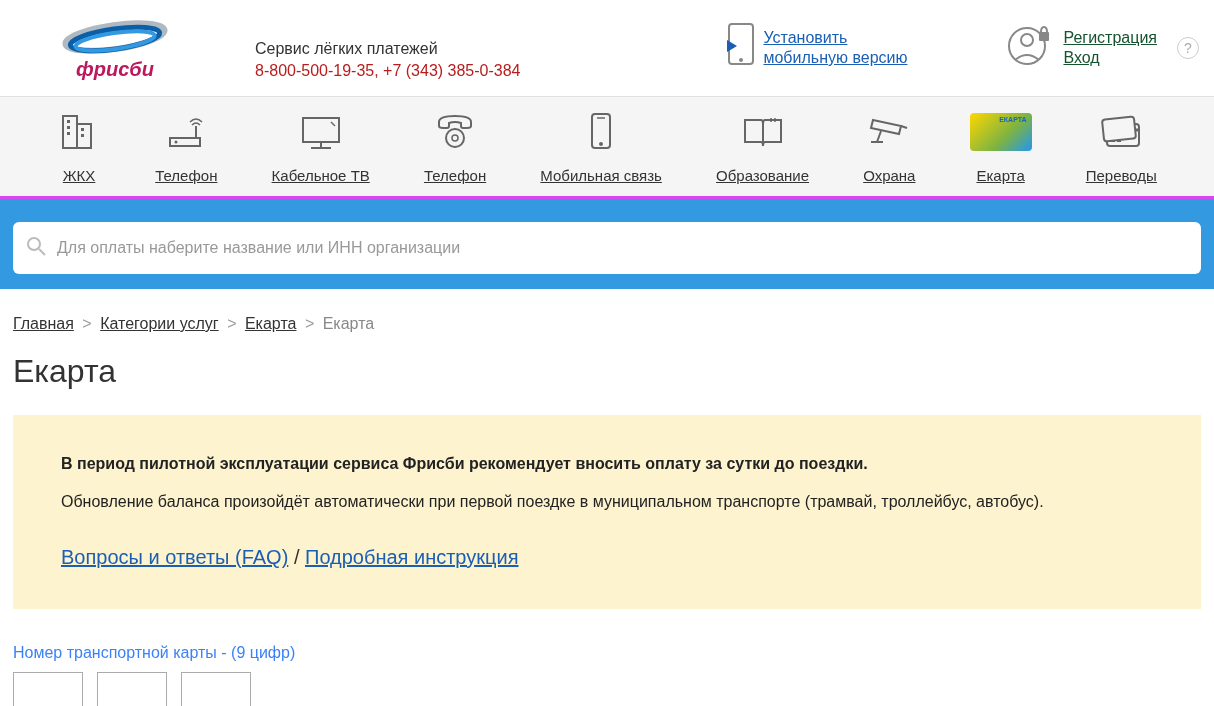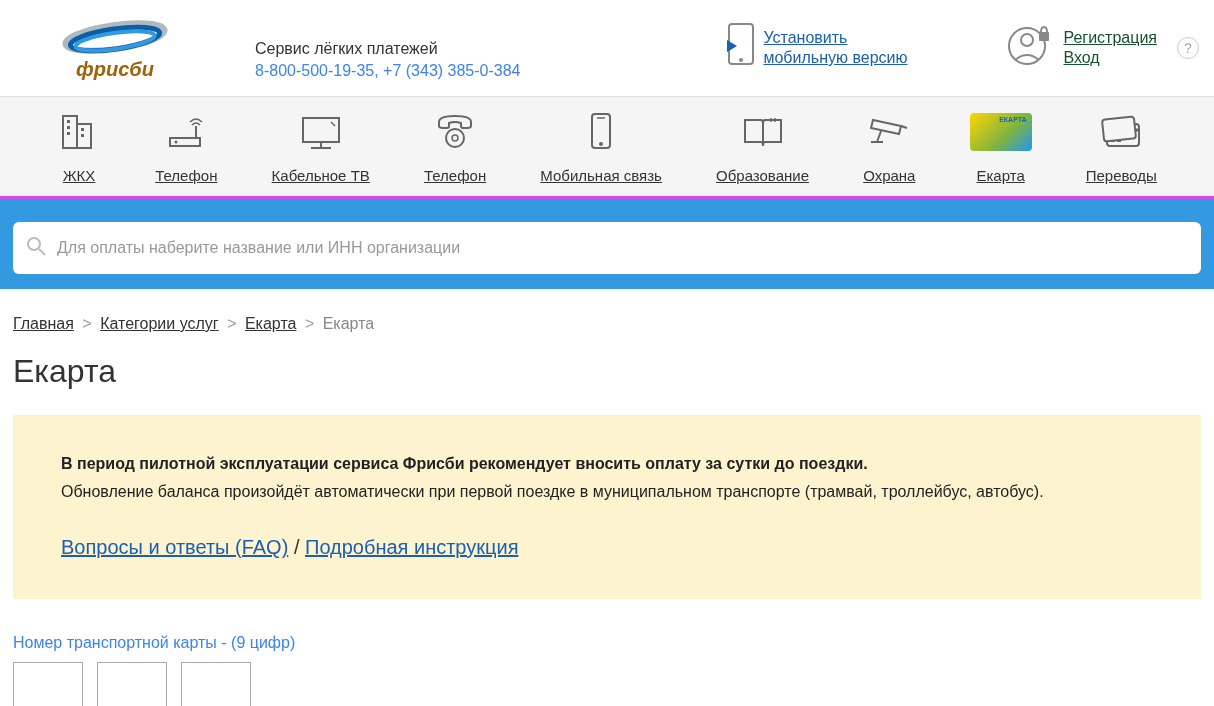--- a/index.html
+++ b/index.html
@@ -28,39 +28,39 @@
       display: flex;
       flex-direction: column;
       align-items: center;
     }
     .logo-swoosh {
       width: 110px;
       height: 45px;
       position: relative;
     }
     .logo-text {
-      color: #a16207;
+      color: #be185d;
       font-weight: bold;
       font-size: 20px;
       font-style: italic;
       margin-top: -2px;
     }
     .header-info {
       display: flex;
       flex-direction: column;
       gap: 4px;
       flex: 0 0 auto;
     }
     .header-tagline {
       color: #333;
       font-size: 16px;
       margin-top: 24px;
     }
     .header-phone {
-      color: #3b82f6;
+      color: #b91c1c;
       font-size: 16px;
     }
     .header-mobile {
       display: flex;
       align-items: center;
       gap: 4px;
       margin-left: auto;
     }
     .mobile-icon {
       color: #777;
@@ -181,21 +181,21 @@
     }
     .notice {
       background: #fdf3cf;
       padding: 40px 48px;
       margin-bottom: 35px;
     }
     .notice-bold {
       font-weight: bold;
       font-size: 16px;
       color: #222;
-      margin-bottom: 10px;
+      margin-bottom: 20px;
     }
     .notice-text {
       font-size: 16px;
       color: #222;
       margin-bottom: 3px;
     }
     .notice-links {
       font-size: 20px;
       margin-top: 35px;
     }

